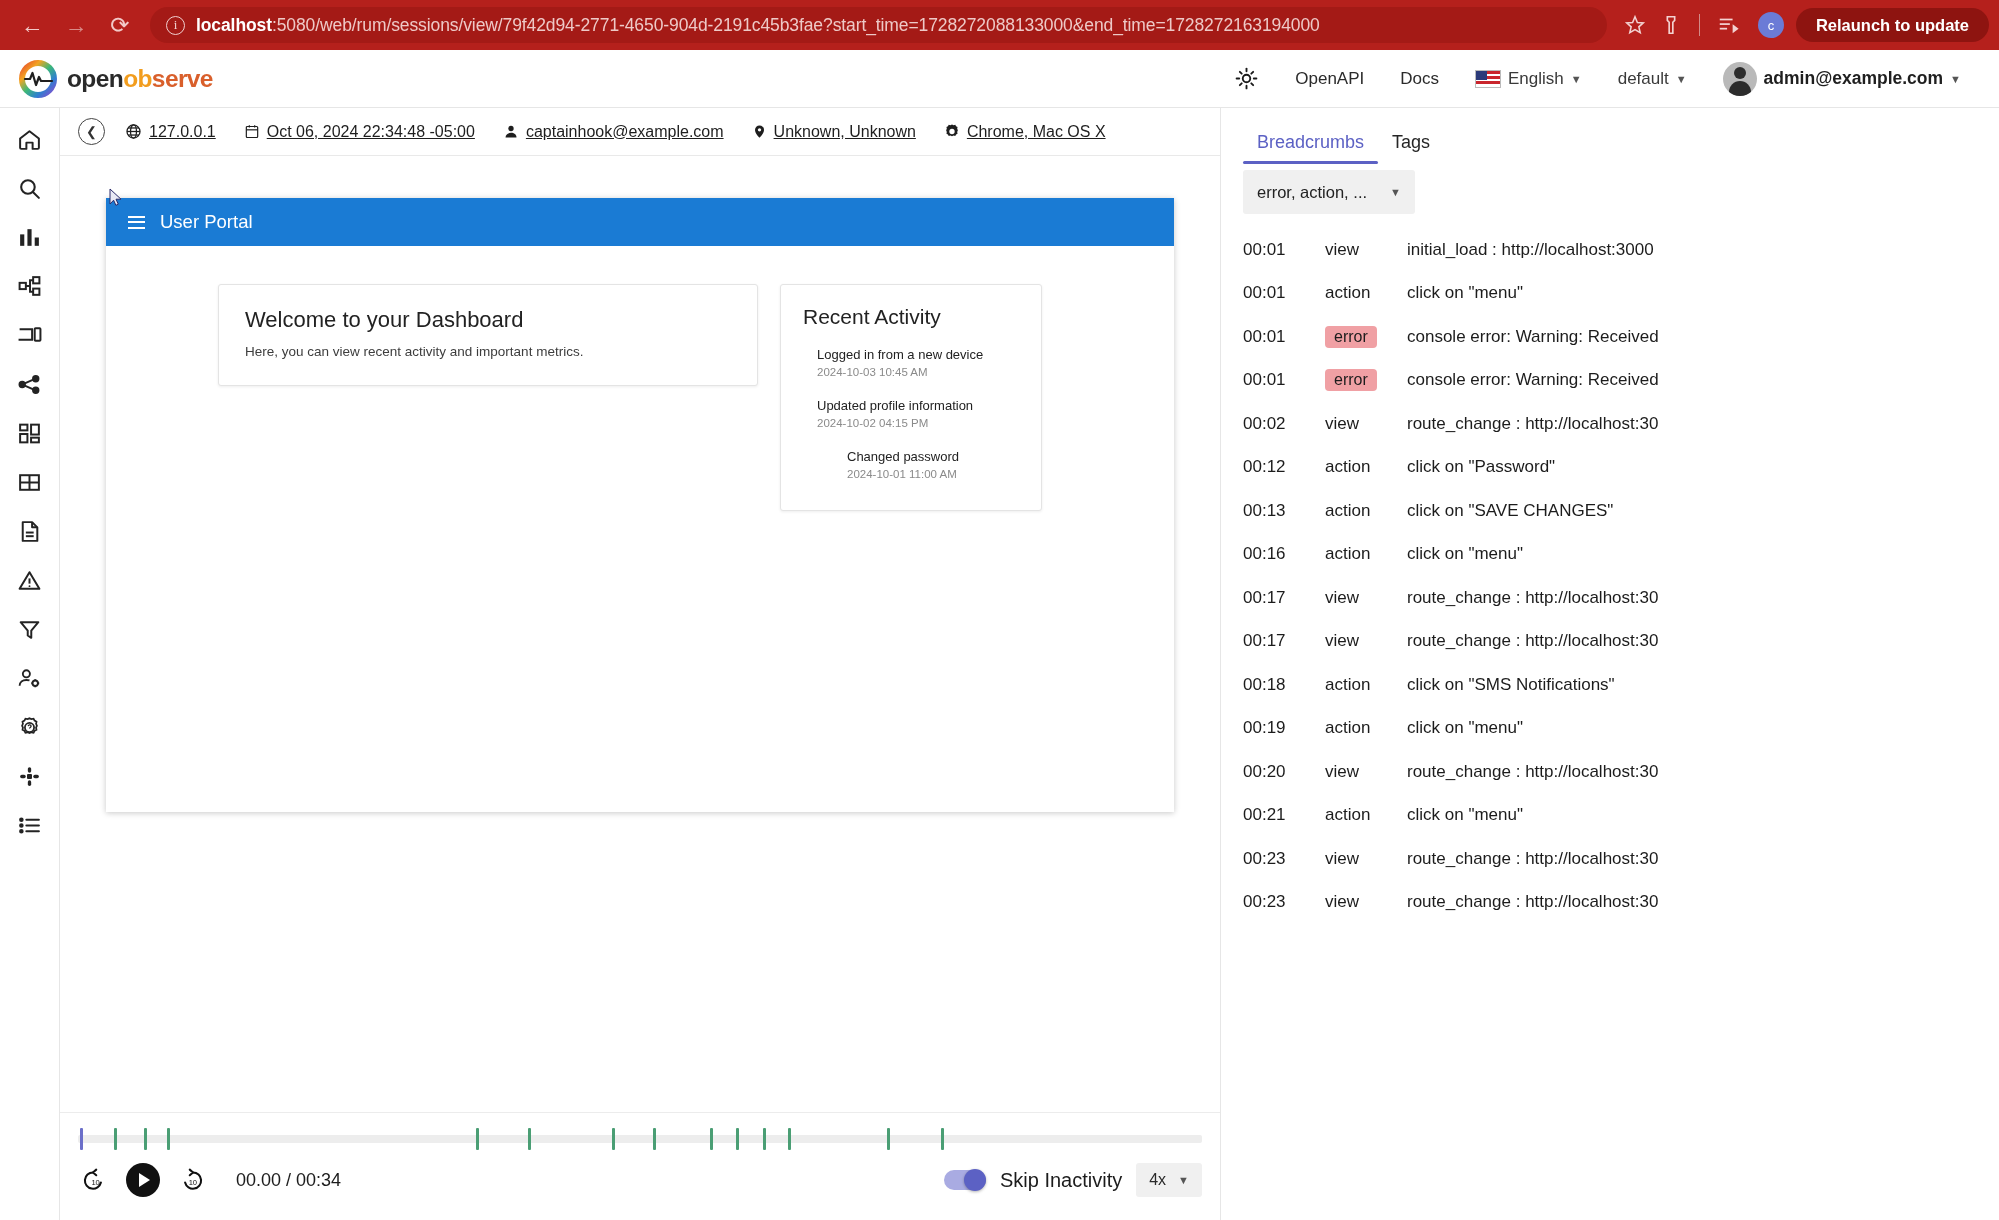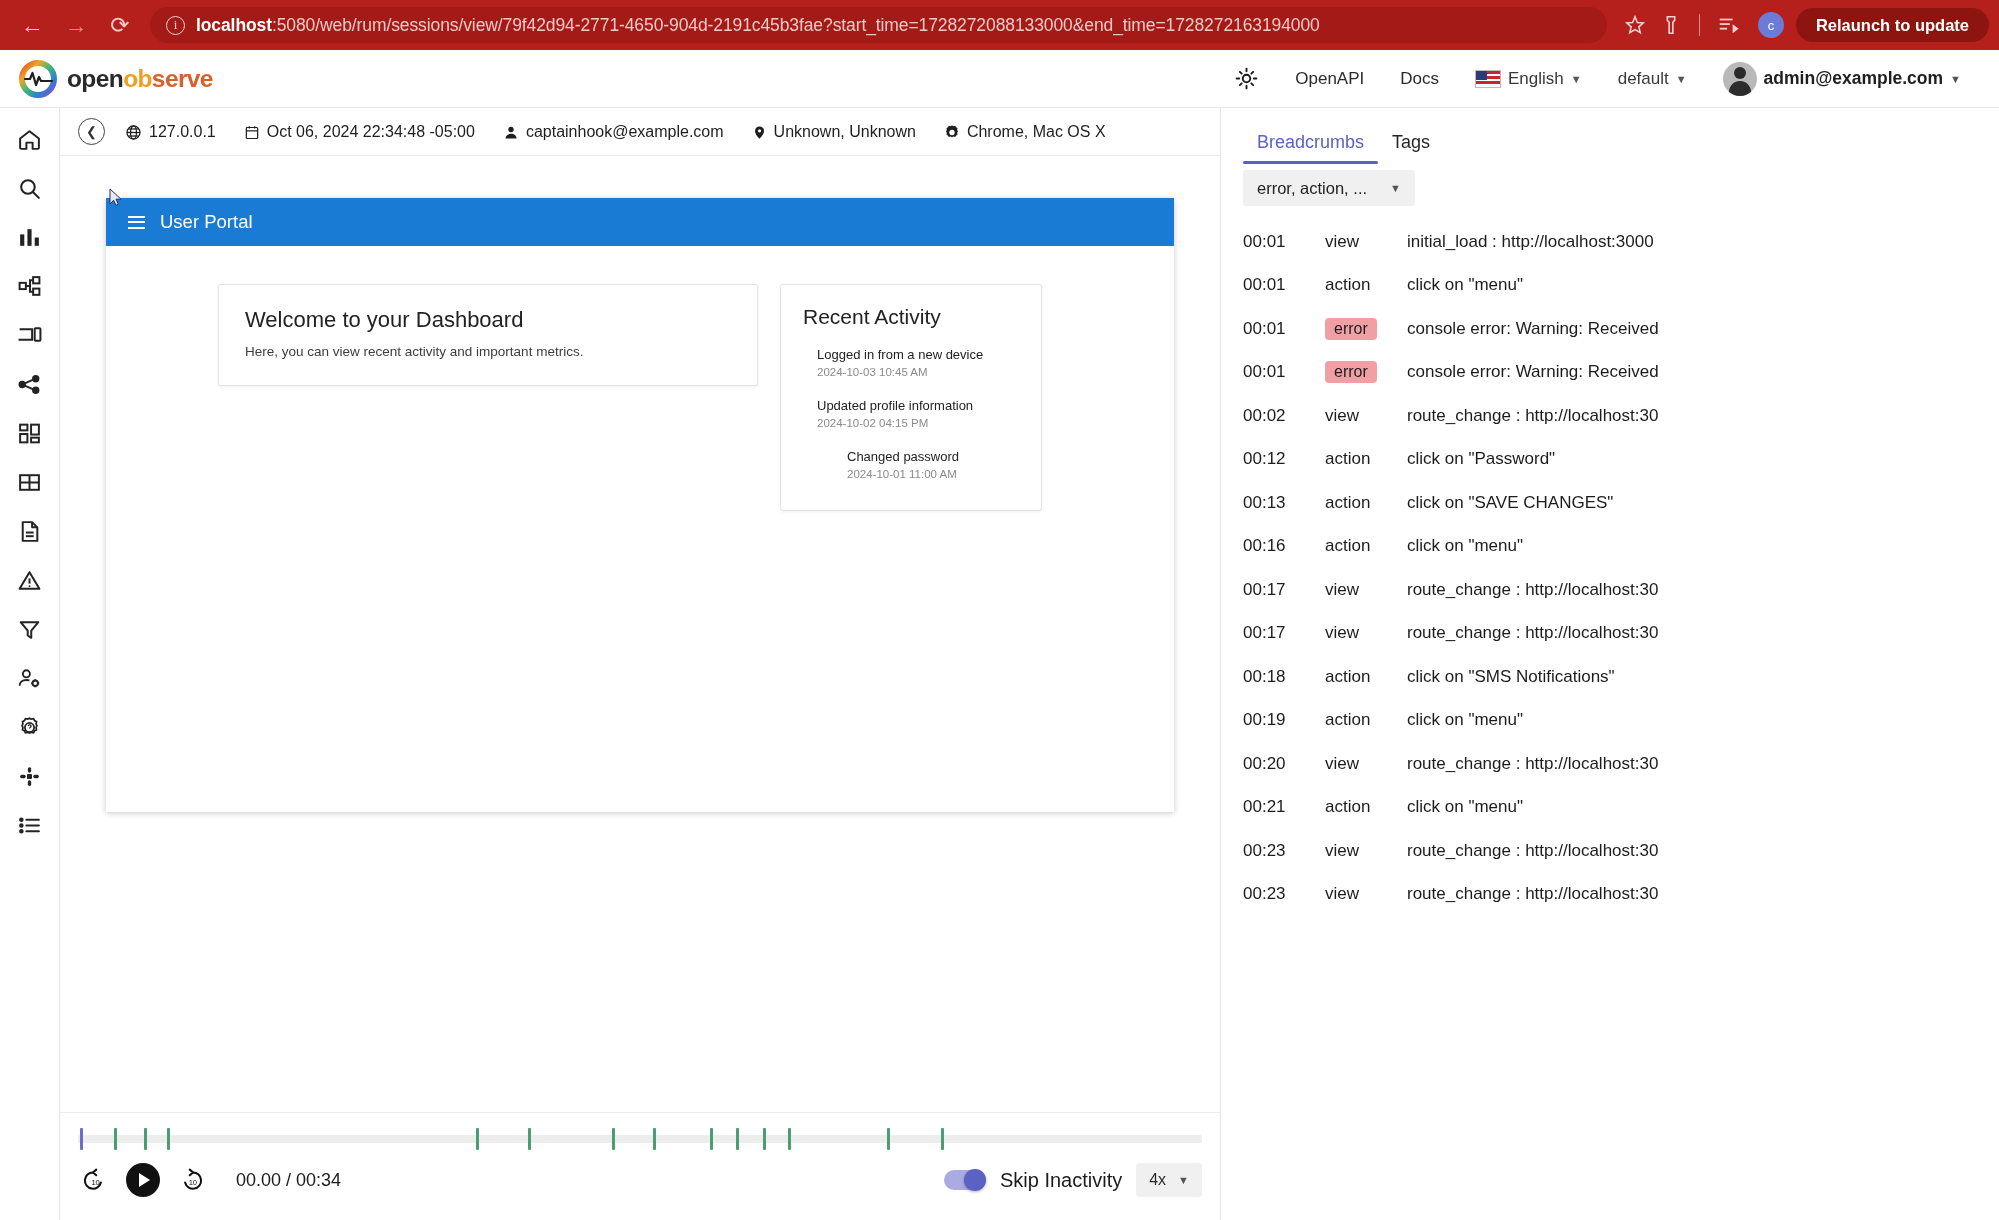--- a/index.html
+++ b/index.html
@@ -116,22 +116,22 @@
     height: 48px; border-bottom: 1px solid #e9e9e9;
     display: flex; align-items: center; padding: 0 18px; gap: 0;
     background: #fff; flex: 0 0 auto;
   }
   .back-circle {
     width: 27px; height: 27px; border-radius: 50%; border: 1.6px solid #444;
     display: flex; align-items: center; justify-content: center; color: #333;
     font-size: 13px; margin-right: 20px; flex: 0 0 auto;
   }
   .sess-item {
-    display: flex; align-items: flex-end; gap: 7px;
-    font-size: 16px; color: #1e1e1e; margin-right: 28px; white-space: nowrap;
+    display: flex; align-items: flex-start; gap: 7px;
+    font-size: 16px; color: #1e1e1e; margin-right: 28px; white-space: nowrap; text-decoration: underline;
   }
 
   .replay-stage {
     flex: 1; display: flex; align-items: flex-start; justify-content: center;
     padding: 42px 0 0 0; min-height: 0; position: relative; overflow: hidden;
   }
   .replay-frame {
     width: 1068px; height: 614px; background: #fff;
     box-shadow: 0 1px 6px rgba(0,0,0,.22); position: relative;
   }
@@ -235,21 +235,21 @@
   .filters-row {
     display: flex; gap: 16px; padding: 6px 22px 14px 22px; flex: 0 0 auto;
   }
   .search-input {
     flex: 1; height: 44px; background: #f0f0f0; border: none; border-radius: 3px;
     padding: 0 16px; font-size: 17px; color: #2a2a2a;
     font-family: "Liberation Sans", sans-serif;
   }
   .search-input::placeholder { color: #8a8a8a; }
   .type-select {
-    width: 172px; height: 36px; background: #f0f0f0; border-radius: 3px;
+    width: 172px; height: 44px; background: #f0f0f0; border-radius: 3px;
     display: flex; align-items: center; justify-content: space-between;
     padding: 0 14px; font-size: 16.5px; color: #222;
   }
   .events-list { flex: 1; overflow: hidden; }
   .event-row {
     display: flex; align-items: center; height: 43.5px; padding: 0 0 0 22px;
     gap: 8px; white-space: nowrap;
   }
   .ev-time { width: 74px; font-size: 17px; color: #1c1c1c; flex: 0 0 auto; }
   .ev-type {

